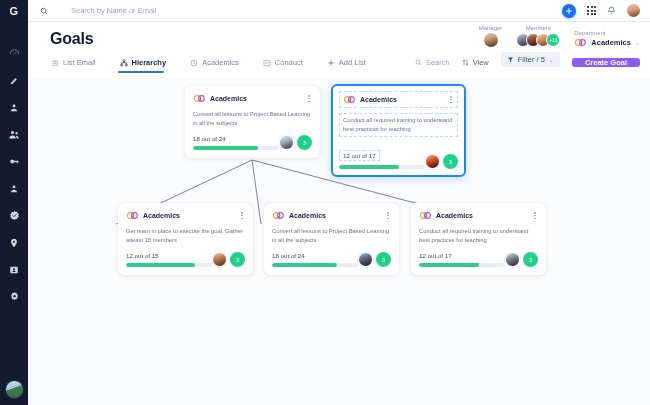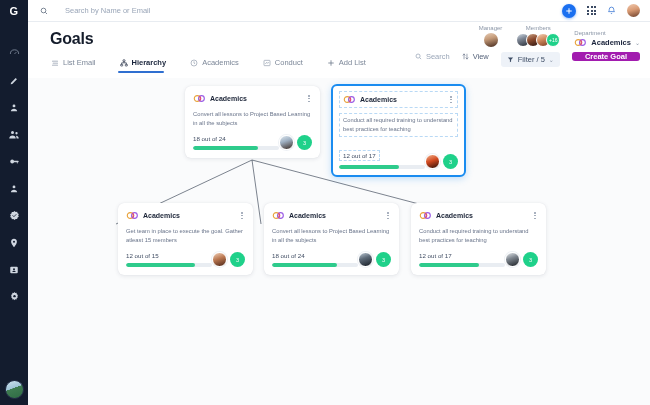--- a/index.html
+++ b/index.html
@@ -36,21 +36,21 @@
     background: linear-gradient(160deg,#cfe3ef 0%,#9fc4d8 42%,#3f7d52 43%,#2f6b44 100%);
     border: 1px solid #26324a;
   }
 
   
   .topbar {
     position: absolute; left: 28px; top: 0; width: 622px; height: 22px;
     background: #ffffff; border-bottom: 1px solid #e8ecf1;
     display: flex; align-items: center;
   }
-  .search-wrap { display: flex; align-items: center; gap: 17px; margin-left: 12px; flex: 1; }
+  .search-wrap { display: flex; align-items: center; gap: 23px; margin-left: 12px; flex: 1; }
   .search-input {
     border: none; outline: none; background: transparent;
     font-family: "Liberation Sans", sans-serif; font-size: 7.5px; color: #41506a;
     width: 240px; padding: 0;
   }
   .search-input::placeholder { color: #9aa6b8; }
   .topbar-right { display: flex; align-items: center; gap: 11px; margin-right: 10px; }
   .plus-btn {
     width: 14px; height: 14px; border-radius: 50%; background: #1a6ff0;
     display: flex; align-items: center; justify-content: center;
@@ -98,29 +98,29 @@
   .avs-more {
     width: 14px; height: 14px; border-radius: 50%; background: #1fd18a;
     color: #fff; font-size: 5px; display: flex; align-items: center; justify-content: center;
     margin-left: -4px; border: 1px solid #fff;
   }
   .dept-col { display: flex; flex-direction: column; align-items: flex-start; gap: 2px; }
   .dept-sel { display: flex; align-items: center; gap: 4px; cursor: pointer; }
   .dept-name { font-size: 7.5px; font-weight: bold; color: #19223a; }
   .caret { font-size: 6px; color: #8b96a7; }
 
-  .toolbar { position: absolute; right: 10px; top: 30px; display: flex; align-items: flex-start; gap: 12px; }
+  .toolbar { position: absolute; right: 10px; top: 30px; display: flex; align-items: flex-end; gap: 12px; }
   .tb-item { display: flex; align-items: center; gap: 4px; font-size: 7.5px; color: #9aa6b8; cursor: pointer; }
   .tb-sort { color: #56637a; }
   .filter-chip {
     display: flex; align-items: center; gap: 4px; background: #eef2f8;
     border-radius: 3px; padding: 3px 6px; font-size: 7.5px; color: #3f4e66; cursor: pointer;
   }
   .create-btn {
-    background: #a21caf; color: #fff; border: none; border-radius: 3px;
+    background: #8b5cf6; color: #fff; border: none; border-radius: 3px;
     font-family: "Liberation Sans", sans-serif; font-size: 7.5px; font-weight: bold;
     padding: 0 13px; cursor: pointer;
   }
 
   
   .canvas {
     position: absolute; left: 28px; top: 78px; width: 622px; height: 327px;
     background: #fafbfc; overflow: hidden;
   }
   .edges { position: absolute; left: 0; top: 0; width: 622px; height: 327px; }

